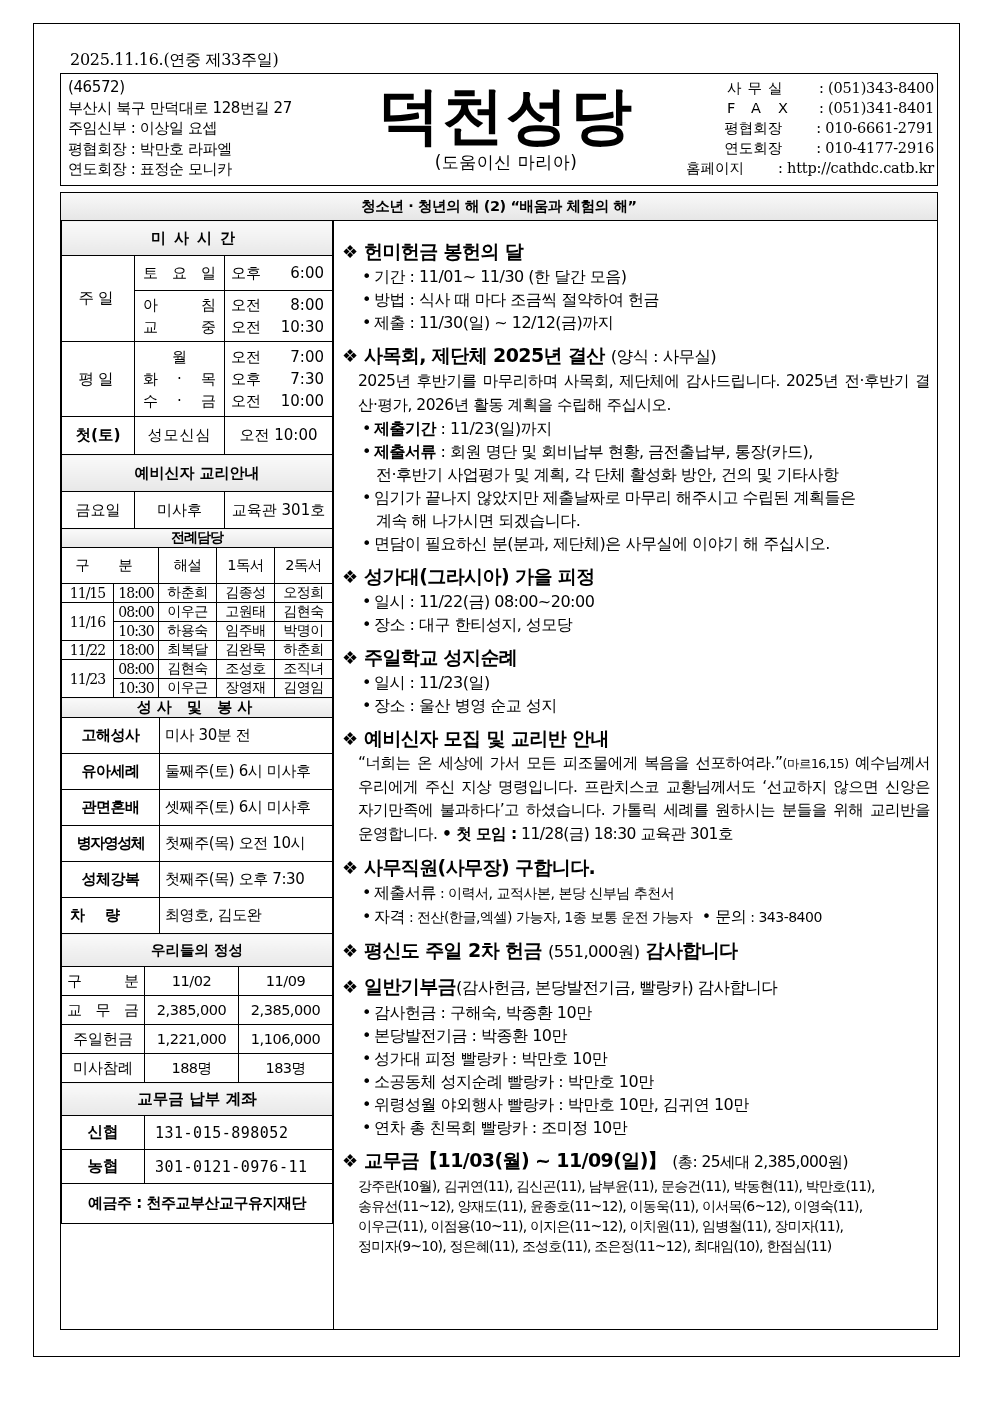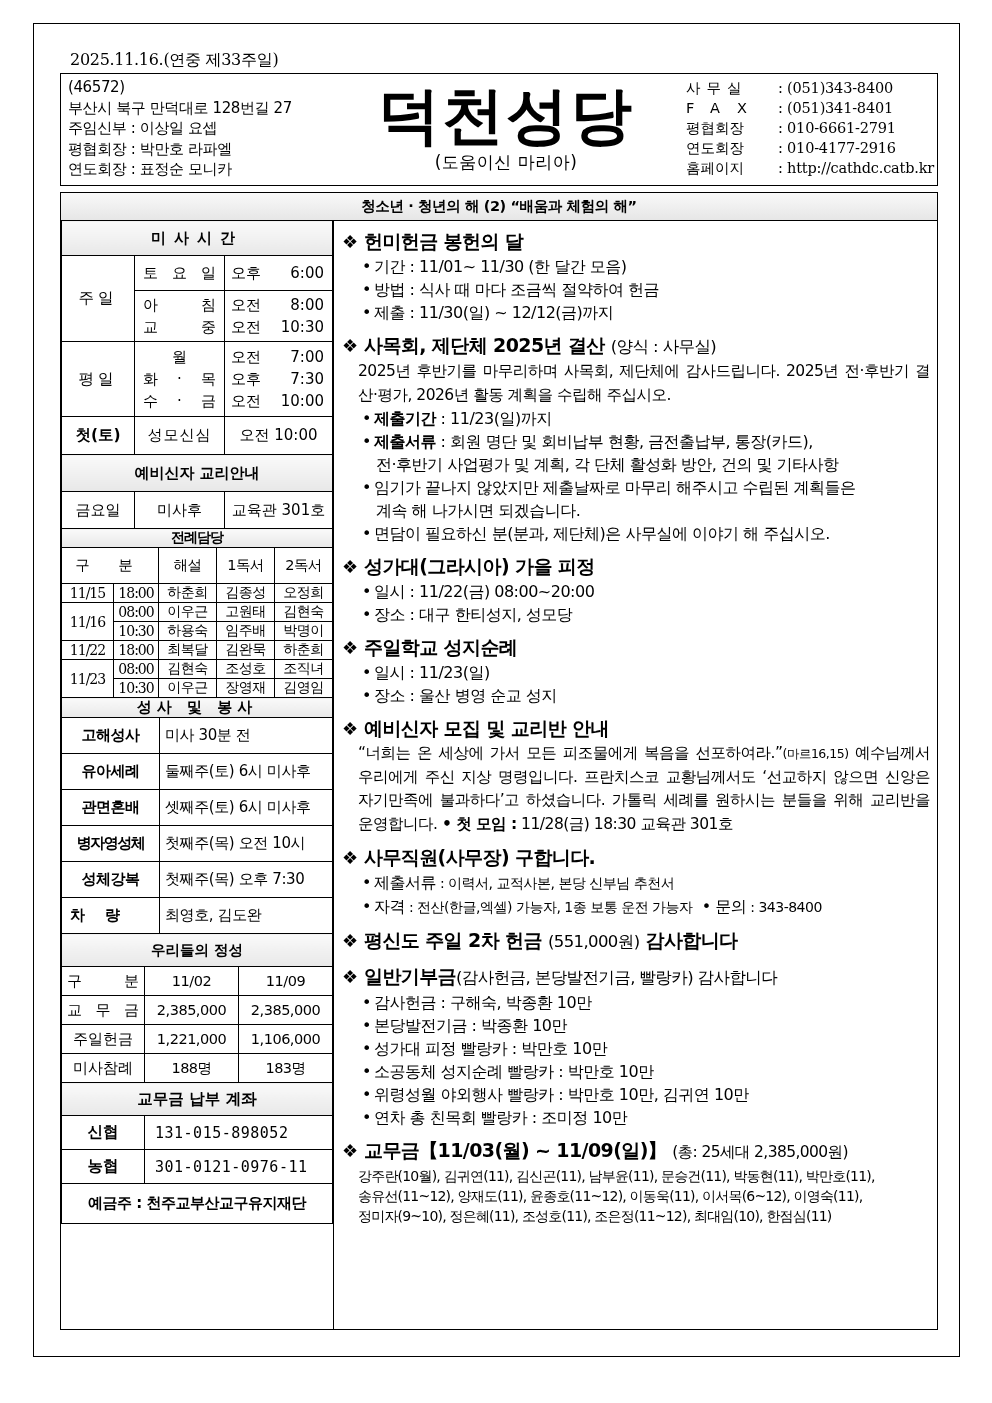--- a/index.html
+++ b/index.html
@@ -9,21 +9,21 @@
   .page-frame { position: absolute; left: 33px; top: 23px; width: 927px; height: 1334px; border: 1.5px solid #000; }
 
   .date-line { position: absolute; left: 70px; top: 50px; font-size: 16px; font-family: "DejaVu Serif", serif; letter-spacing: -0.3px; text-align: right; }
 
   .header-box { position: absolute; left: 60px; top: 73px; width: 878px; height: 113px; border: 1.5px solid #000; }
   .header-left { position: absolute; left: 7px; top: 3px; font-size: 15px; line-height: 20.5px; font-family: "DejaVu Sans", sans-serif; letter-spacing: -0.4px; }
   .header-title { position: absolute; left: 290px; top: 4px; width: 310px; text-align: center; }
   .header-title .name { font-family: "DejaVu Sans", sans-serif; font-weight: bold; font-size: 62px; line-height: 76px; letter-spacing: 2px; }
   .header-title .sub { font-family: "DejaVu Sans", sans-serif; font-size: 17px; line-height: 20px; margin-top: -2px; letter-spacing: 0.5px; }
   .header-right { position: absolute; left: 625px; top: 4px; font-size: 14.5px; line-height: 20px; font-family: "DejaVu Serif", serif; letter-spacing: -0.2px; }
-  .header-right .row { display: flex; }
+  .header-right .row { display: flex; justify-content: flex-end; }
   .header-right .lbl { width: 92px; display: inline-block; font-family: "DejaVu Sans", sans-serif; letter-spacing: 0; }
   .header-right .lbl.spaced { letter-spacing: 6px; }
   .header-right .val { display: inline-block; }
 
   .banner { position: absolute; left: 60px; top: 192px; width: 878px; height: 29px; border: 1.5px solid #000; background: linear-gradient(#f9f9f9, #e6e6e6); text-align: center; font-family: "DejaVu Sans", sans-serif; font-weight: bold; font-size: 14.5px; line-height: 26px; letter-spacing: -0.4px; }
 
   .main { position: absolute; left: 60px; top: 220px; width: 878px; height: 1110px; border: 1.5px solid #000; border-top: none; }
   .left-col { position: absolute; left: 0; top: 0; width: 273px; height: 100%; border-right: 1.5px solid #000; }
   .right-col { position: absolute; left: 273px; top: 0; width: 604px; height: 100%; }
 
@@ -54,21 +54,21 @@
   .offer td { font-size: 14.5px; height: 29px; font-family: "DejaVu Sans", sans-serif; letter-spacing: -0.5px; }
   .offer td.lbl { width: 83px; font-size: 15px; letter-spacing: 0; }
   .offer td.lbl .ln { display: flex; justify-content: space-between; padding: 0 5px; }
 
   .acct td { font-size: 15.5px; height: 34px; }
   .acct td.lbl { width: 83px; font-weight: bold; }
   .acct td.val { text-align: left; padding-left: 10px; font-family: "DejaVu Sans Mono", monospace; font-size: 15px; letter-spacing: 0.5px; }
   .acct td.owner { font-weight: bold; font-size: 15px; letter-spacing: -0.5px; height: 40px; }
 
   
-  .notices { padding: 8px 0 0 8px; font-family: "DejaVu Sans", sans-serif; }
+  .notices { padding: 18px 0 0 8px; font-family: "DejaVu Sans", sans-serif; }
   .notice { margin-bottom: 8px; }
   .n-title { font-weight: bold; font-size: 19px; line-height: 27px; letter-spacing: -0.6px; white-space: nowrap; }
   .n-title .diamond { display: inline-block; width: 22px; font-size: 18px; }
   .n-title .sub { font-weight: normal; font-size: 16.5px; }
   .n-line { font-size: 16px; line-height: 23px; padding-left: 20px; letter-spacing: -0.5px; white-space: nowrap; }
   .n-line .k { font-weight: bold; }
   .n-line.indent { padding-left: 34px; }
   .n-para { font-size: 15.5px; line-height: 23.5px; padding-left: 16px; padding-right: 8px; letter-spacing: -0.5px; text-align: justify; }
   .n-para .small { font-size: 12.5px; }
   .n-line.small-val .v { font-size: 14px; }
@@ -419,17 +419,18 @@
         <div class="n-line"><span class="bullet">•</span><span>성가대 피정 빨랑카</span><span> : 박만호 10만</span></div>
         <div class="n-line"><span class="bullet">•</span><span>소공동체 성지순례 빨랑카</span><span> : 박만호 10만</span></div>
         <div class="n-line"><span class="bullet">•</span><span>위령성월 야외행사 빨랑카</span><span> : 박만호 10만, 김귀연 10만</span></div>
         <div class="n-line"><span class="bullet">•</span><span>연차 총 친목회 빨랑카</span><span> : 조미정 10만</span></div>
       </div>
 
       <div class="notice">
         <div class="n-title"><span class="diamond">❖</span><span>교무금【11/03(월) ~ 11/09(일)】</span> <span class="sub" style="font-size:15.5px">(총: 25세대 2,385,000원)</span></div>
         <div class="names">강주란(10월), 김귀연(11), 김신곤(11), 남부윤(11), 문승건(11), 박동현(11), 박만호(11),</div>
         <div class="names">송유선(11~12), 양재도(11), 윤종호(11~12), 이동욱(11), 이서목(6~12), 이영숙(11),</div>
+        <div class="names">이우근(11), 이점용(10~11), 이지은(11~12), 이치원(11), 임병철(11), 장미자(11),</div>
         <div class="names">정미자(9~10), 정은혜(11), 조성호(11), 조은정(11~12), 최대임(10), 한점심(11)</div>
       </div>
     </div>
   </div>
 </div>
 
 </body></html>

